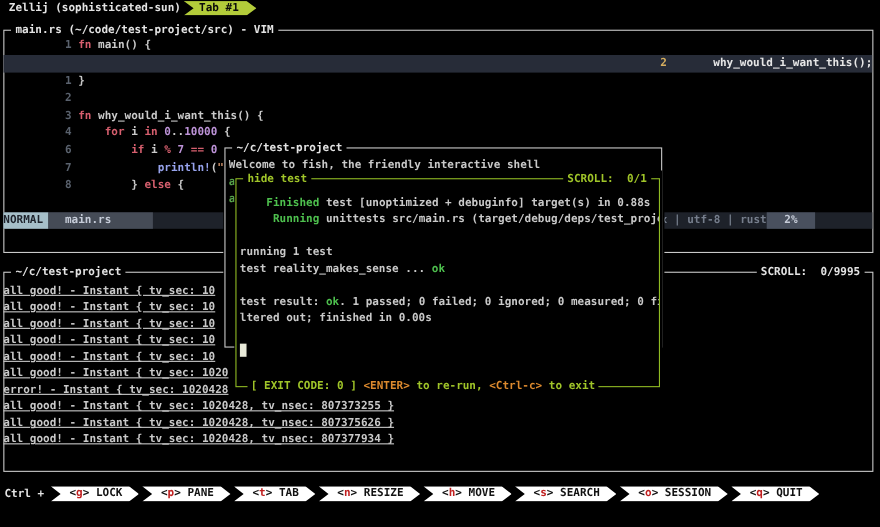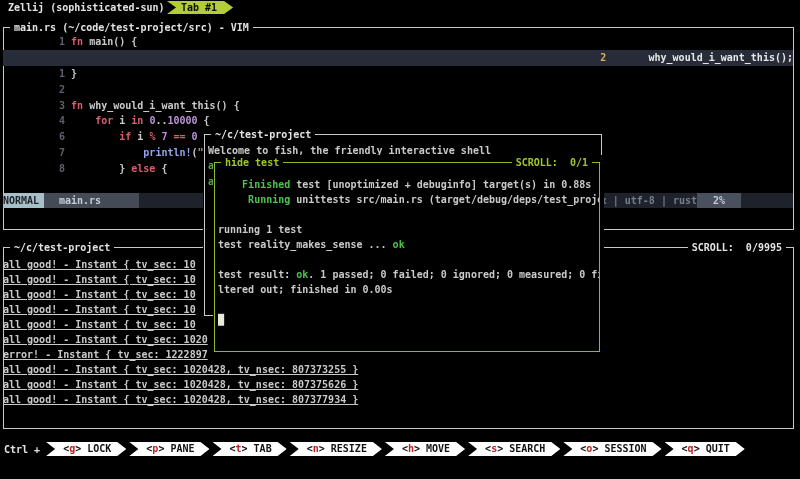--- a/index.html
+++ b/index.html
@@ -80,21 +80,21 @@
     <div class="pframe"></div>
     <div class="ptitle">~/c/test-project</div>
     <div class="pbadge">SCROLL:  0/9995</div>
     <div class="lines blines" style="left:1px;top:17px;right:3px;bottom:3px;">
         <div class="ln"><span class="c-fg">all good! - Instant { tv_sec: 10</span></div>
         <div class="ln"><span class="c-fg">all good! - Instant { tv_sec: 10</span></div>
         <div class="ln"><span class="c-fg">all good! - Instant { tv_sec: 10</span></div>
         <div class="ln"><span class="c-fg">all good! - Instant { tv_sec: 10</span></div>
         <div class="ln"><span class="c-fg">all good! - Instant { tv_sec: 10</span></div>
         <div class="ln"><span class="c-fg">all good! - Instant { tv_sec: 1020</span></div>
-        <div class="ln"><span class="c-fg">error! - Instant { tv_sec: 1222897</span></div>
+        <div class="ln"><span class="c-fg">error! - Instant { tv_sec: 1020428</span></div>
         <div class="ln"><span class="c-fg">all good! - Instant { tv_sec: 1020428, tv_nsec: 807373255 }</span></div>
         <div class="ln"><span class="c-fg">all good! - Instant { tv_sec: 1020428, tv_nsec: 807375626 }</span></div>
         <div class="ln"><span class="c-fg">all good! - Instant { tv_sec: 1020428, tv_nsec: 807377934 }</span></div>
       </div>
   </div>
 
   <div class="pane" style="left:203px;top:127px;width:401px;height:191px;">
     <div class="pframe"></div>
     <div class="ptitle">~/c/test-project</div>
     <div class="lines flines" style="left:5px;top:16px;right:3px;bottom:3px;">
@@ -113,20 +113,21 @@
         <div class="ln"><span class="c-fg">     </span><span class="c-grn">Running</span><span class="c-fg"> unittests src/main.rs (target/debug/deps/test_proje</span></div>
         <div class="ln"></div>
         <div class="ln"><span class="c-fg">running 1 test</span></div>
         <div class="ln"><span class="c-fg">test reality_makes_sense ... </span><span class="c-grn">ok</span></div>
         <div class="ln"></div>
         <div class="ln"><span class="c-fg">test result: </span><span class="c-grn">ok</span><span class="c-fg">. 1 passed; 0 failed; 0 ignored; 0 measured; 0 fi</span></div>
         <div class="ln"><span class="c-fg">ltered out; finished in 0.00s</span></div>
         <div class="ln"></div>
         <div class="ln"><span class="c-cur">█</span></div>
       </div>
+    <div class="pfooter glines lines" style="overflow:visible;"><div class="ln"><span class="c-uig">[ EXIT CODE: 0 ] </span><span class="c-org">&lt;ENTER&gt;</span><span class="c-uig"> to re-run, </span><span class="c-org">&lt;Ctrl-c&gt;</span><span class="c-uig"> to exit</span></div></div>
   </div>
 
   <div class="keybar">
     <span class="kprefix">Ctrl +</span>
     <span id="keysegs"><span class="kseg"><span>&lt;</span><span class="kkey">g</span><span>&gt; LOCK</span></span><span class="kseg"><span>&lt;</span><span class="kkey">p</span><span>&gt; PANE</span></span><span class="kseg"><span>&lt;</span><span class="kkey">t</span><span>&gt; TAB</span></span><span class="kseg"><span>&lt;</span><span class="kkey">n</span><span>&gt; RESIZE</span></span><span class="kseg"><span>&lt;</span><span class="kkey">h</span><span>&gt; MOVE</span></span><span class="kseg"><span>&lt;</span><span class="kkey">s</span><span>&gt; SEARCH</span></span><span class="kseg"><span>&lt;</span><span class="kkey">o</span><span>&gt; SESSION</span></span><span class="kseg"><span>&lt;</span><span class="kkey">q</span><span>&gt; QUIT</span></span></span>
   </div>
 
 
 </div>
 

